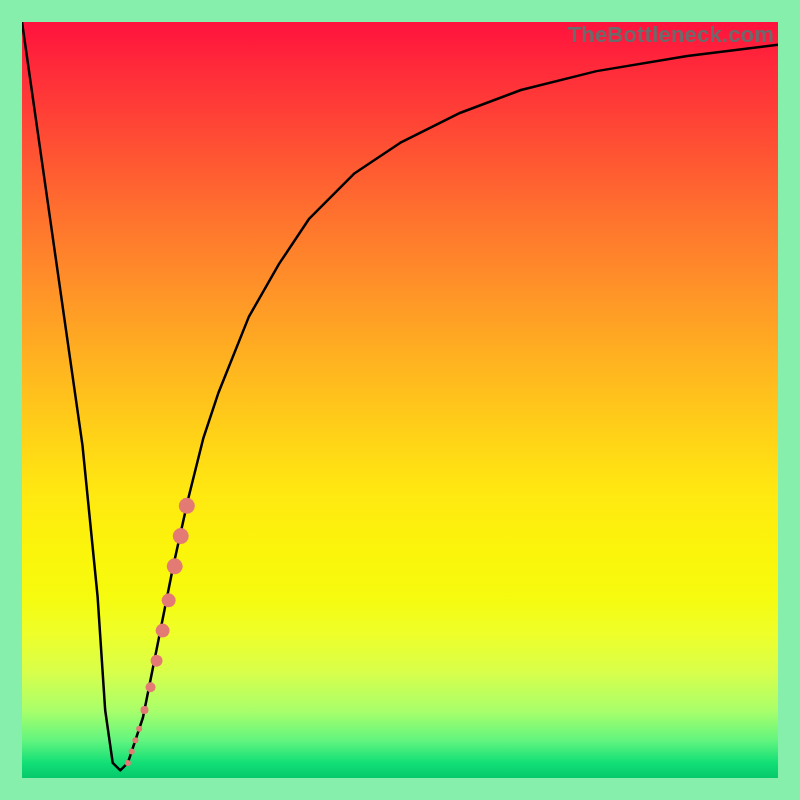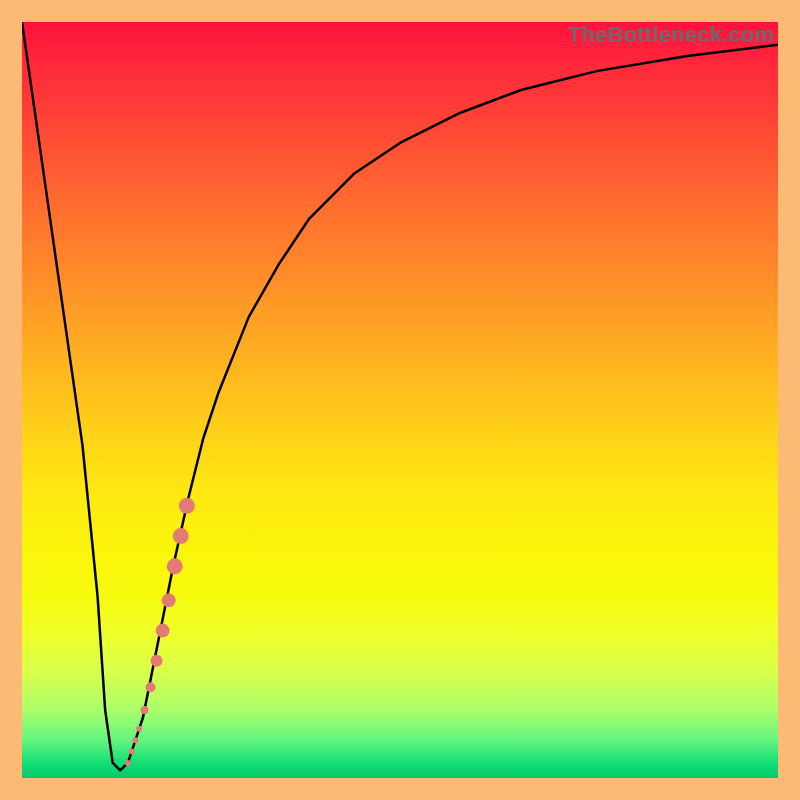--- a/index.html
+++ b/index.html
@@ -8,21 +8,21 @@
     width: 800px;
     height: 800px;
     overflow: hidden;
     background: #000;
     font-family: Arial, Helvetica, sans-serif;
   }
   .frame {
     position: relative;
     width: 800px;
     height: 800px;
-    background: #fdba74;
+    background: #86efac;
   }
   .plot {
     position: absolute;
     left: 22px;
     top: 22px;
     width: 756px;
     height: 756px;
     overflow: hidden;
   }
   .gradient {

